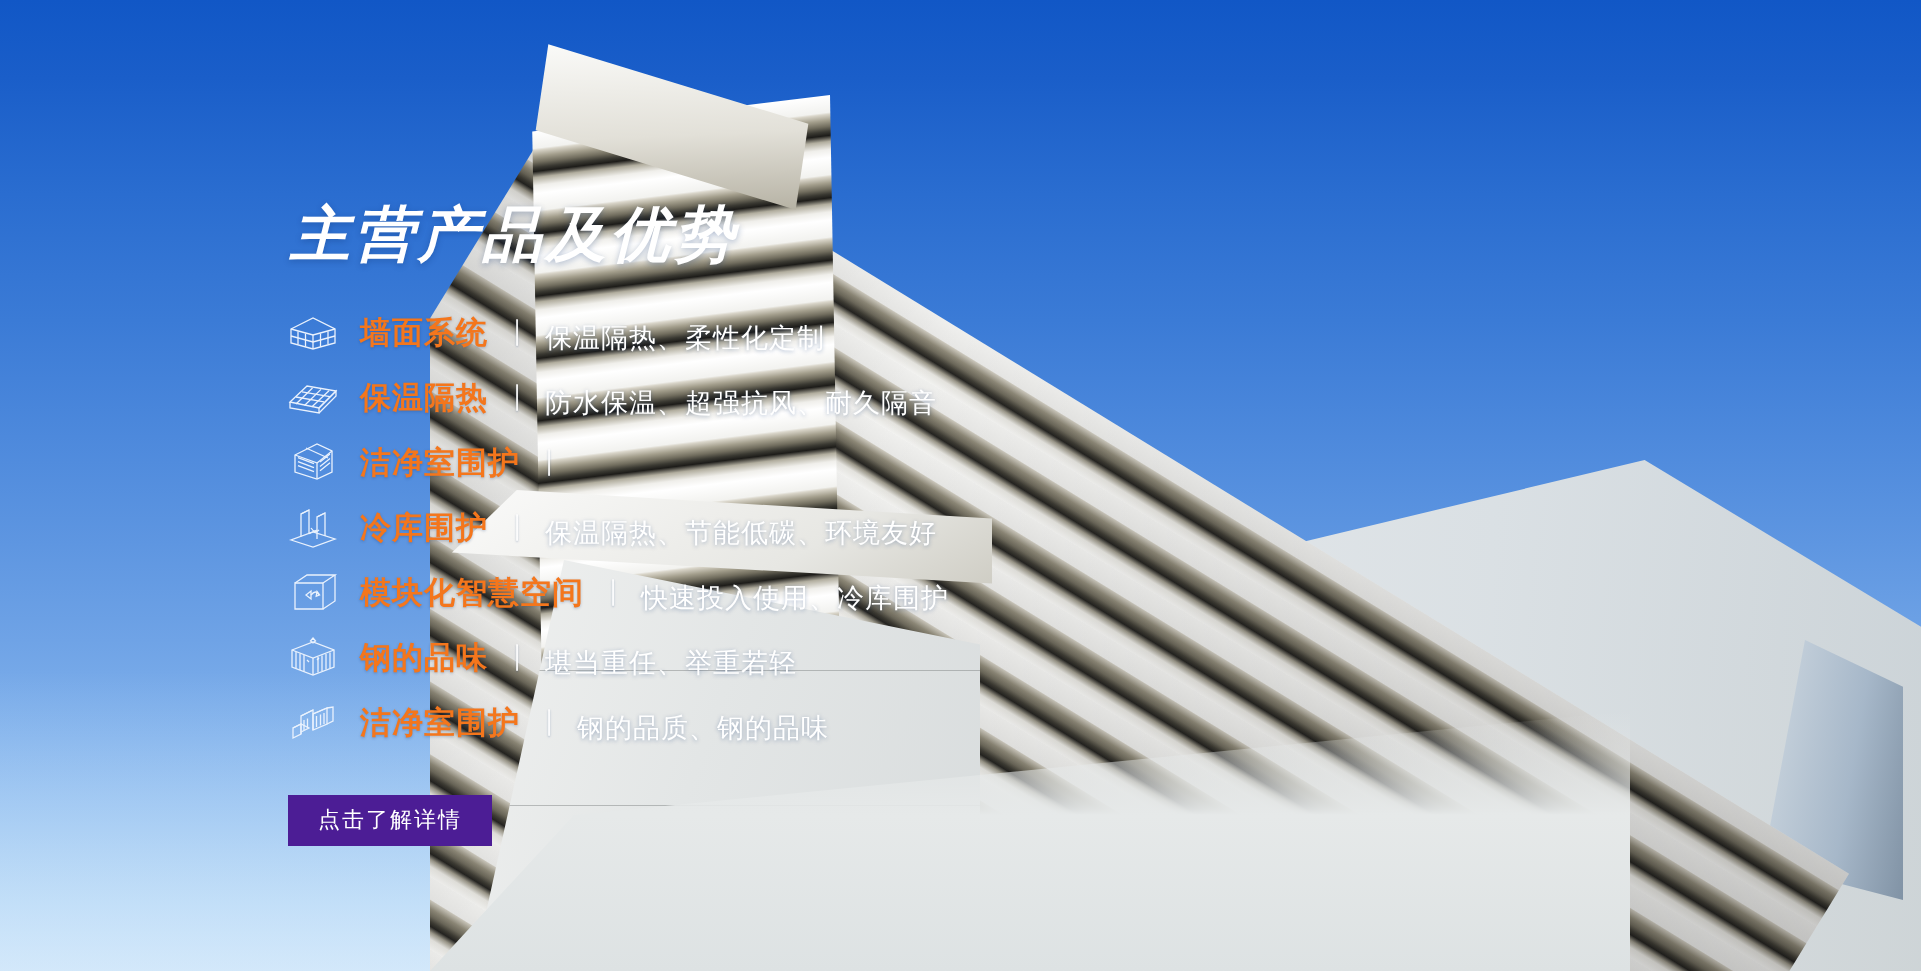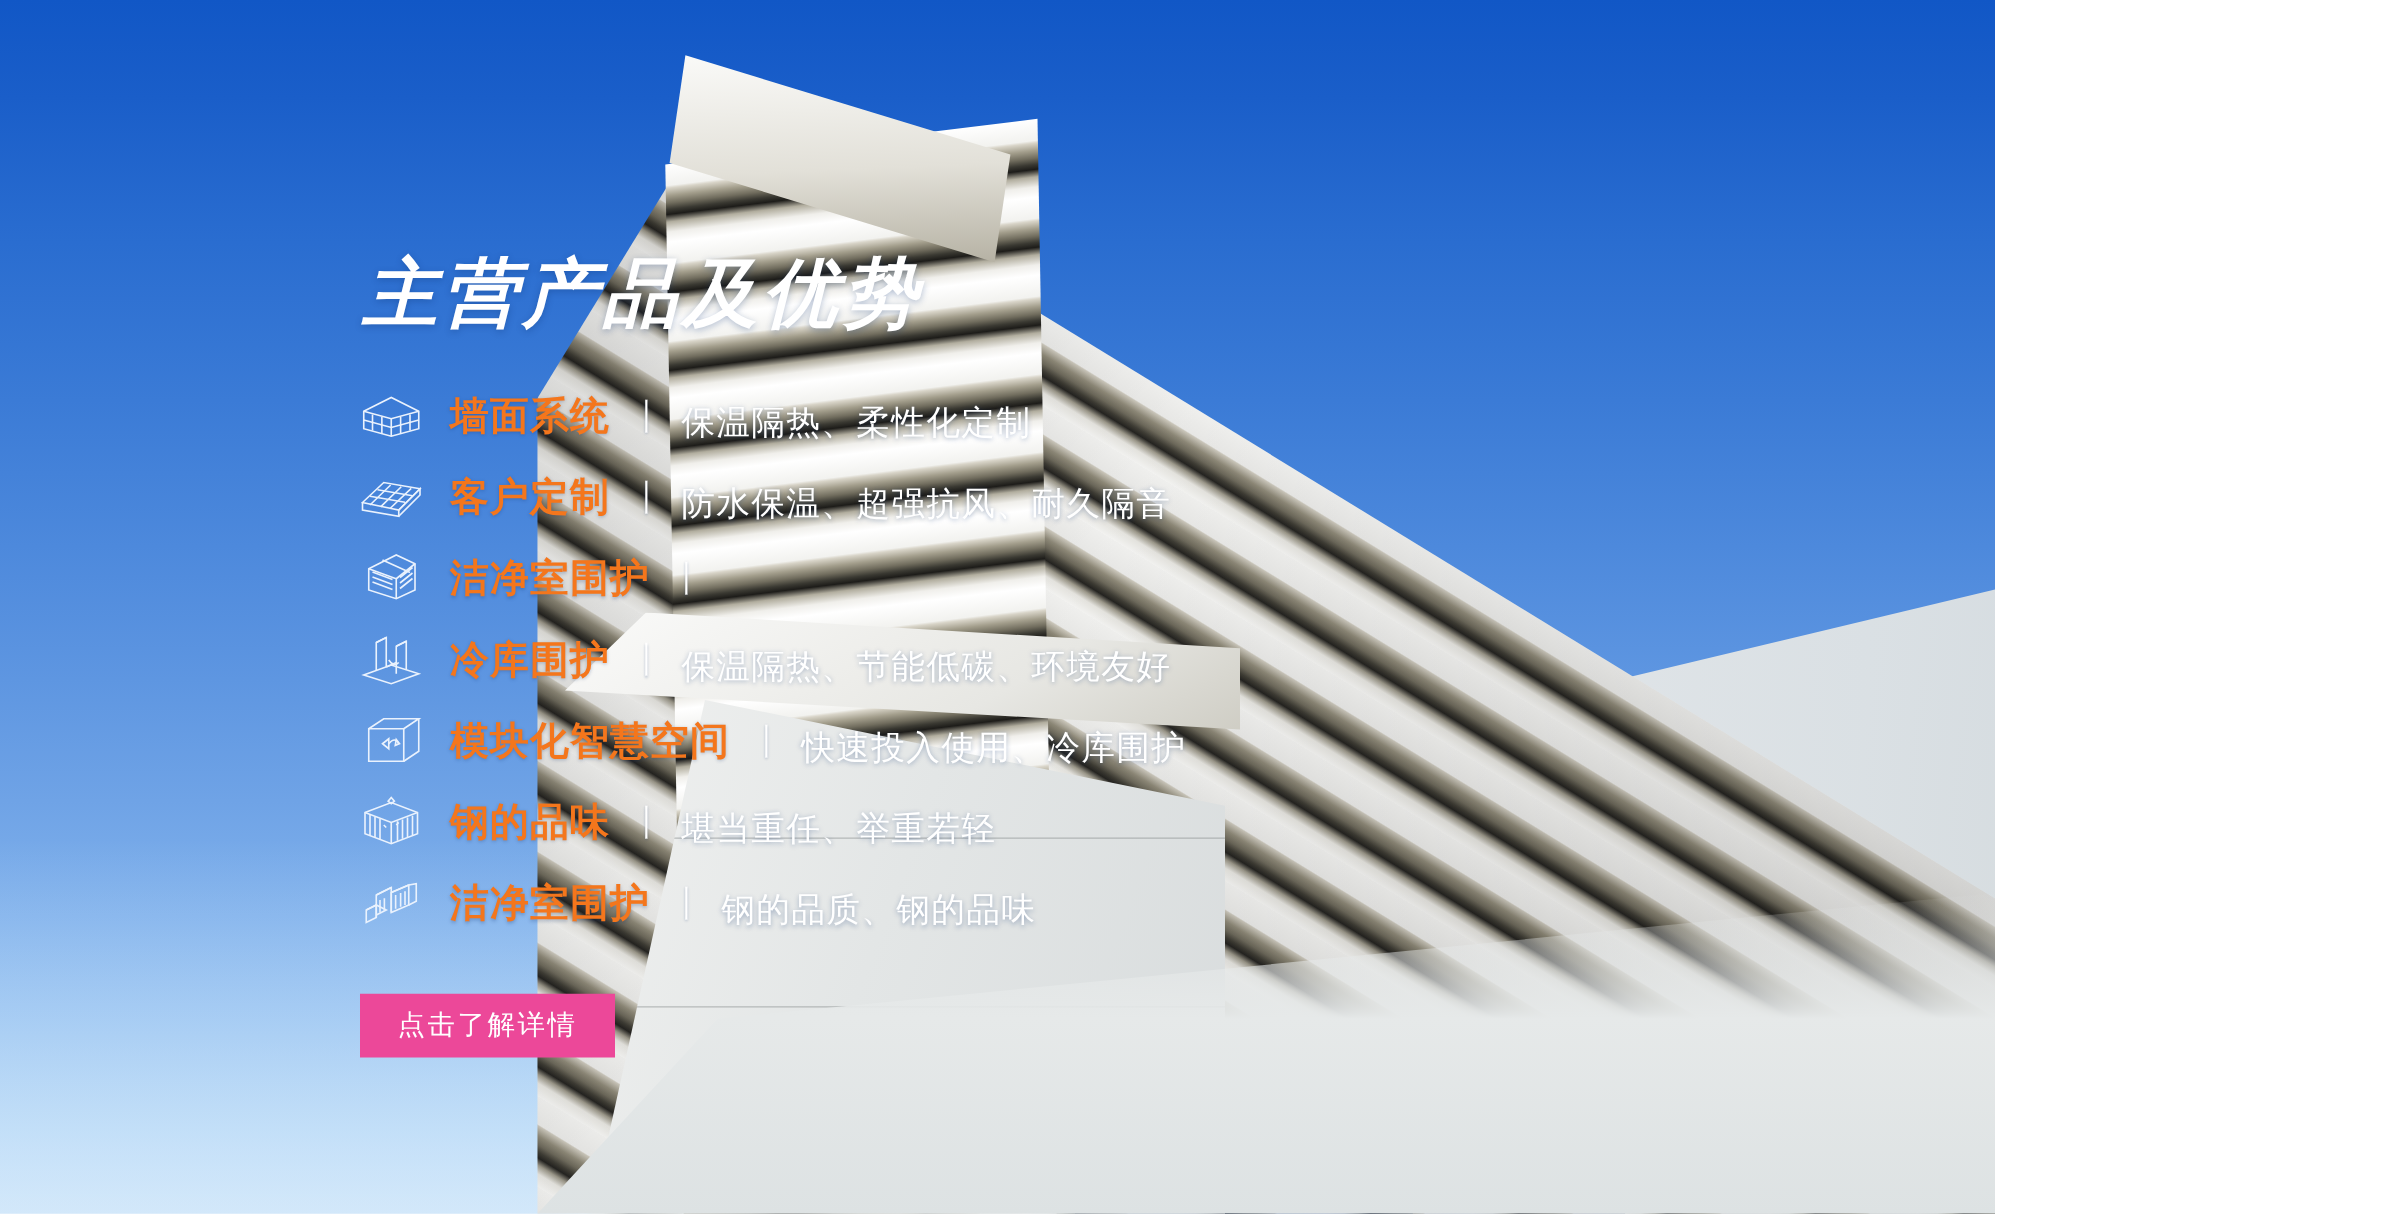--- a/index.html
+++ b/index.html
@@ -2,21 +2,21 @@
 <html><head>
 <meta charset="utf-8">
 <style>
   html, body {
     margin: 0;
     padding: 0;
     background: #ffffff;
   }
   #stage {
     position: relative;
-    width: 1596px;
+    width: 1921px;
     height: 971px;
     overflow: hidden;
     font-family: "Liberation Sans", "DejaVu Sans", sans-serif;
   }
 
   
   .sky {
     position: absolute;
     inset: 0;
     background: linear-gradient(to bottom,
@@ -239,21 +239,21 @@
     font-weight: 400;
     letter-spacing: 1px;
     text-shadow: 0 1px 4px rgba(10,45,110,.35);
     margin-top: 10px;
   }
 
   .cta-button {
     position: absolute;
     left: 288px;
     top: 795px;
-    background: #ec4899;
+    background: #4c1d95;
     color: #ffffff;
     font-size: 22px;
     letter-spacing: 2px;
     padding: 14px 30px 15px 30px;
     border: none;
     cursor: pointer;
     font-family: "Liberation Sans", "DejaVu Sans", sans-serif;
     line-height: 1;
   }
 </style>
@@ -307,21 +307,21 @@
       <div class="feature-row">
         <span class="feature-icon">
           <svg width="52" height="40" viewBox="0 0 52 40" fill="none" stroke="#eaf2fd" stroke-width="1.3">
             <path d="M3 24 L20 8 L49 13 L32 30 Z"></path>
             <path d="M3 24 L3 30 L32 35 L32 30"></path>
             <path d="M32 30 L49 13 L49 18 L32 35"></path>
             <path d="M9 19 L37 23.8 M15 13.8 L43 18.6"></path>
             <path d="M25.5 10 L9 26 M34 11.4 L17.5 27.5 M42 12.7 L25 28.8"></path>
           </svg>
         </span>
-        <span class="feature-name">客户定制</span>
+        <span class="feature-name">保温隔热</span>
         <span class="feature-sep">丨</span>
         <span class="feature-desc">防水保温、超强抗风、耐久隔音</span>
       </div>
 
       <div class="feature-row">
         <span class="feature-icon">
           <svg width="52" height="44" viewBox="0 0 52 44" fill="none" stroke="#eaf2fd" stroke-width="1.3">
             <path d="M8 14 L30 3 L45 10 L45 31 L30 38 L8 31 Z"></path>
             <path d="M8 14 L30 22 L30 38"></path>
             <path d="M30 22 L45 10"></path>

